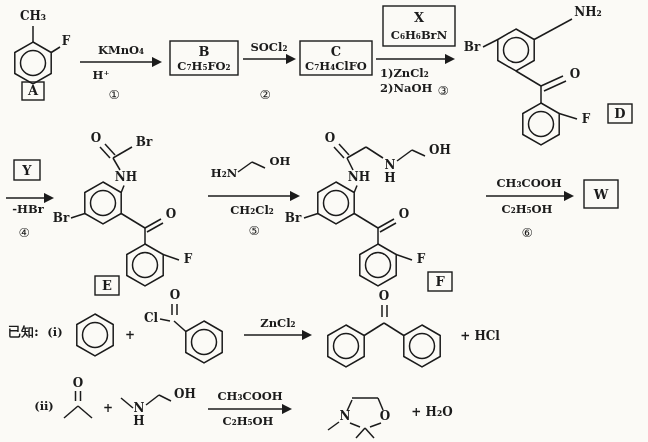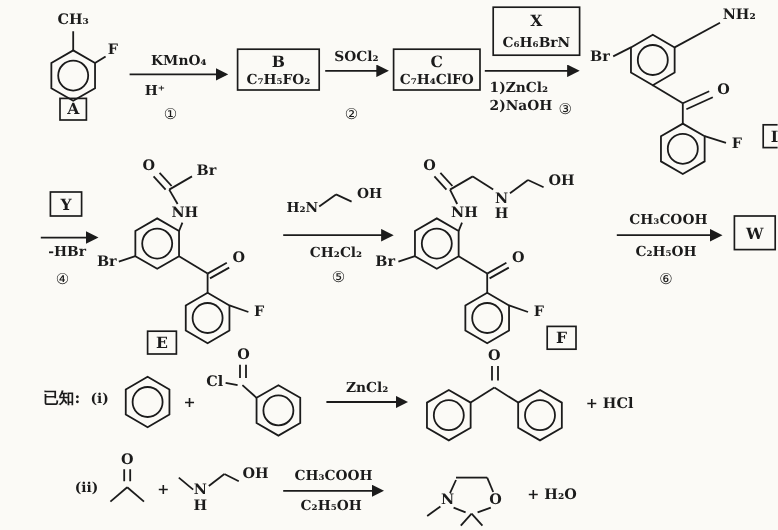--- a/index.html
+++ b/index.html
@@ -2,21 +2,21 @@
 <html><head>
 <meta charset="utf-8">
 <style>
   * { margin:0; padding:0; box-sizing:border-box; }
   html,body { width:648px; height:442px; }
   body {
     background:#fbfaf6;
     font-family:"DejaVu Serif","Liberation Serif",serif;
     overflow:hidden;
   }
-  .wrap { position:relative; width:648px; height:442px;padding-left:28px; }
+  .wrap { position:relative; width:648px; height:442px; }
   svg { display:block; }
   text {
     fill:#1b1b1b;
     font-family:"DejaVu Serif","Liberation Serif",serif;
     text-anchor:middle;
   }
   .at  { font-size:12px;   font-weight:bold; }   
   .fm  { font-size:11.5px; font-weight:bold; }   
   .lbl { font-size:13px;   font-weight:bold; }   
   .circ{ font-family:"DejaVu Sans","Liberation Sans",sans-serif; font-size:12.5px; font-weight:normal; }

